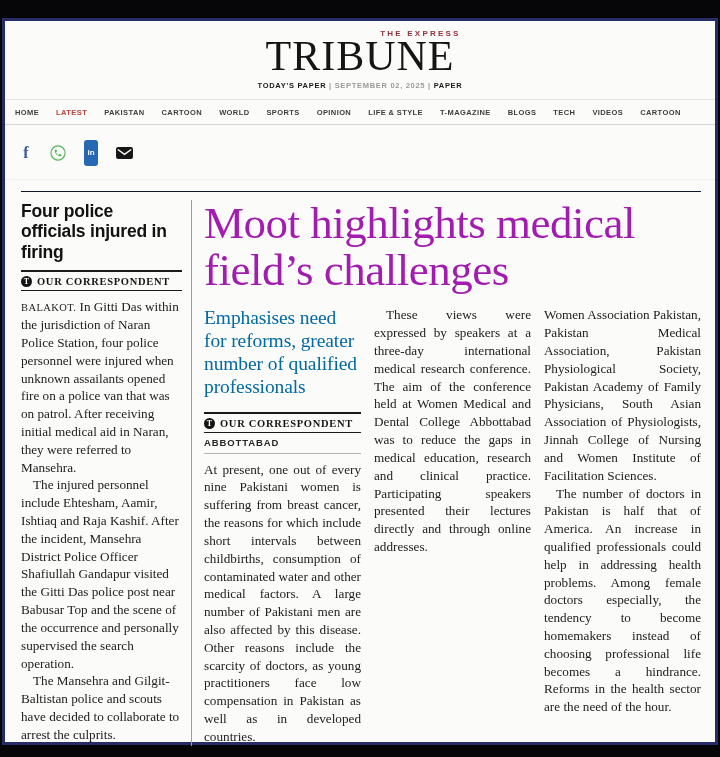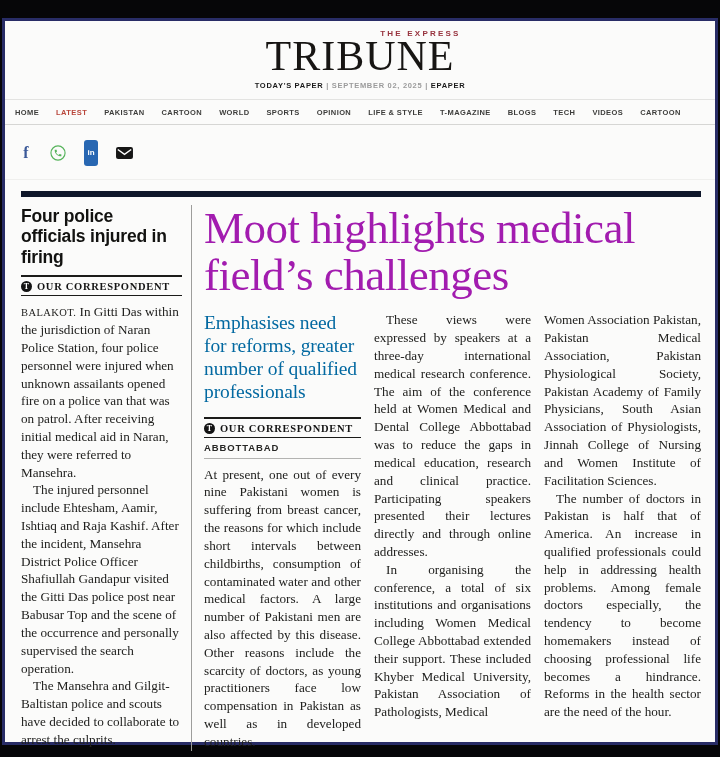--- a/index.html
+++ b/index.html
@@ -51,21 +51,21 @@
   .icon-wa svg { display:block; }
   .icon-li {
     width:14px; height:26px; border-radius:3px; background:#2867b2;
     color:#fff; font:bold 8px "Liberation Sans", sans-serif; letter-spacing:0;
   }
   .icon-mail svg { display:block; }
 
   
   .articles {
     display:flex; margin:11px 14px 0 16px;
-    border-top:6px solid #0f172a; padding-top:8px;
+    border-top:1px solid #0f172a; padding-top:8px;
   }
   .sidebar { width:170px; flex:none; padding-right:9px; }
   .v-divider { width:1px; flex:none; background:#9d9d9b; margin-right:12px; }
   .main-article { flex:1; min-width:0; }
 
   
   .sidebar-headline {
     margin:1px 0 8px; font:bold 17.5px/1.17 "Liberation Sans", sans-serif;
     letter-spacing:-0.2px; color:#121210;
   }
@@ -113,21 +113,21 @@
   <header class="masthead">
     <div class="logo">
       <span class="logo-overline">THE EXPRESS</span>
       <span class="logo-title">TRIBUNE</span>
     </div>
     <div class="dateline">
       <span class="dl-link">TODAY'S PAPER</span>
       <span class="dl-muted">|</span>
       <span class="dl-muted">SEPTEMBER 02, 2025</span>
       <span class="dl-muted">|</span>
-      <span class="dl-link">EPAPER</span>
+      <span class="dl-link">PAPER</span>
     </div>
   </header>
 
   <nav class="nav">
       <a class="nav-item">HOME</a>
       <a class="nav-item active">LATEST</a>
       <a class="nav-item">PAKISTAN</a>
       <a class="nav-item">CARTOON</a>
       <a class="nav-item">WORLD</a>
       <a class="nav-item">SPORTS</a>
@@ -190,21 +190,20 @@
             <div class="location">ABBOTTABAD</div>
           </div>
           <div class="body-col">
               <p class="flush">At present, one out of every nine Pakistani women is suffering from breast cancer, the reasons for which include short intervals between childbirths, consumption of contaminated water and other medical factors. A large number of Pakistani men are also affected by this disease. Other reasons include the scarcity of doctors, as young practitioners face low compensation in Pakistan as well as in developed countries.</p>
             </div>
         </div>
 
         <div class="col">
           <div class="body-col">
               <p class="">These views were expressed by speakers at a three-day international medical research conference. The aim of the conference held at Women Medical and Dental College Abbottabad was to reduce the gaps in medical education, research and clinical practice. Participating speakers presented their lectures directly and through online addresses.</p>
-              <p class="">In organising the conference, a total of six institutions and organisations including Women Medical College Abbottabad extended their support. These included Khyber Medical University, Pakistan Association of Pathologists, Medical</p>
             </div>
         </div>
 
         <div class="col">
           <div class="body-col">
               <p class="flush">Women Association Pakistan, Pakistan Medical Association, Pakistan Physiological Society, Pakistan Academy of Family Physicians, South Asian Association of Physiologists, Jinnah College of Nursing and Women Institute of Facilitation Sciences.</p>
               <p class="">The number of doctors in Pakistan is half that of America. An increase in qualified professionals could help in addressing health problems. Among female doctors especially, the tendency to become homemakers instead of choosing professional life becomes a hindrance. Reforms in the health sector are the need of the hour.</p>
             </div>
         </div>
 

